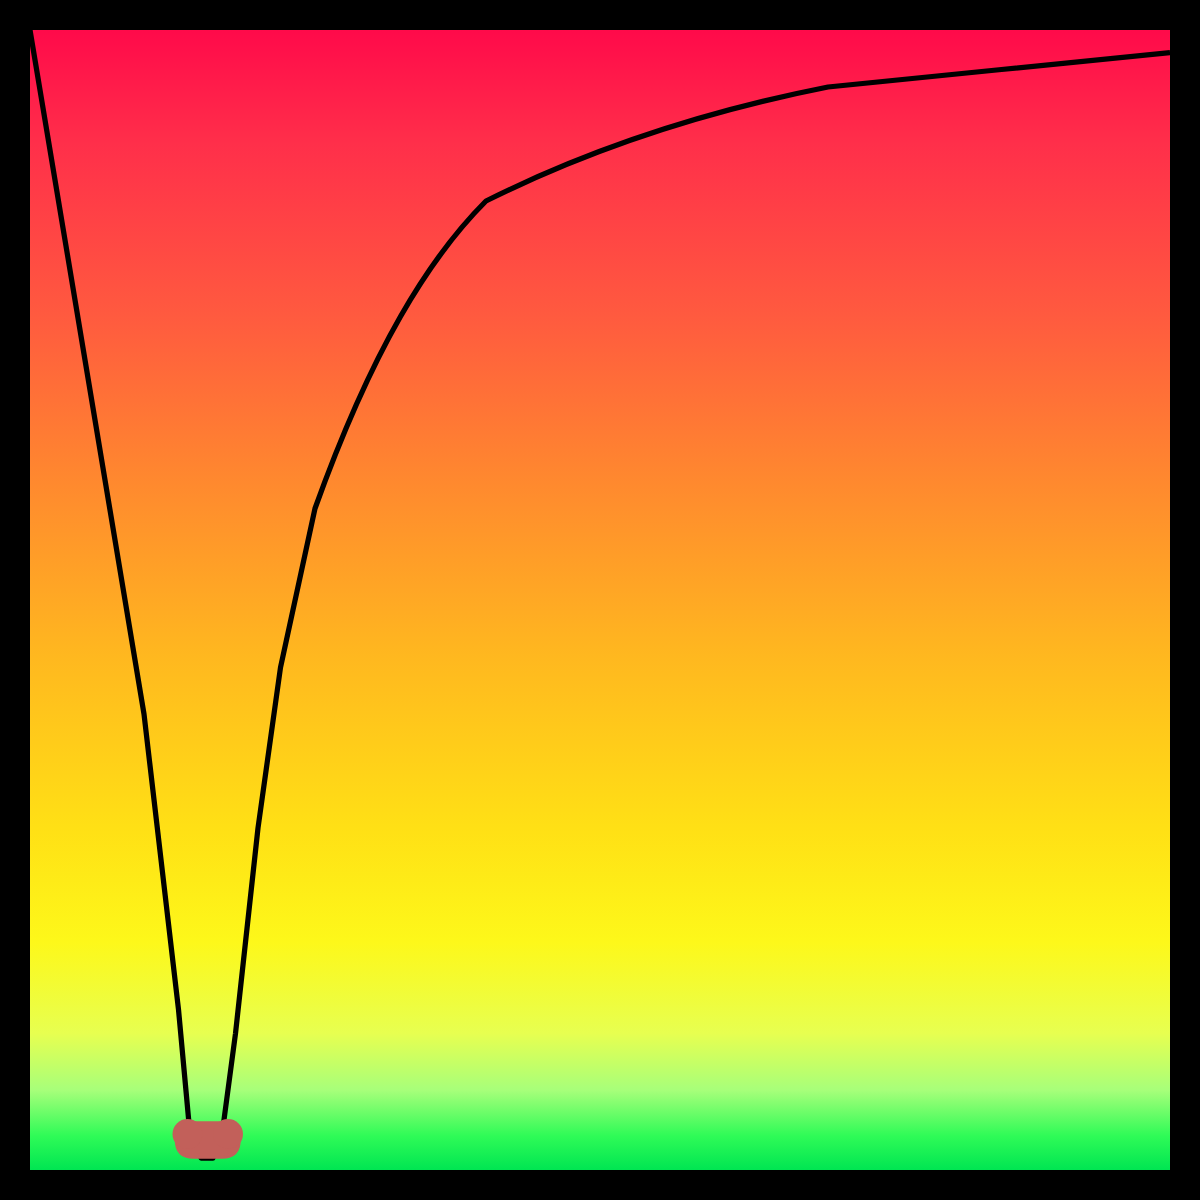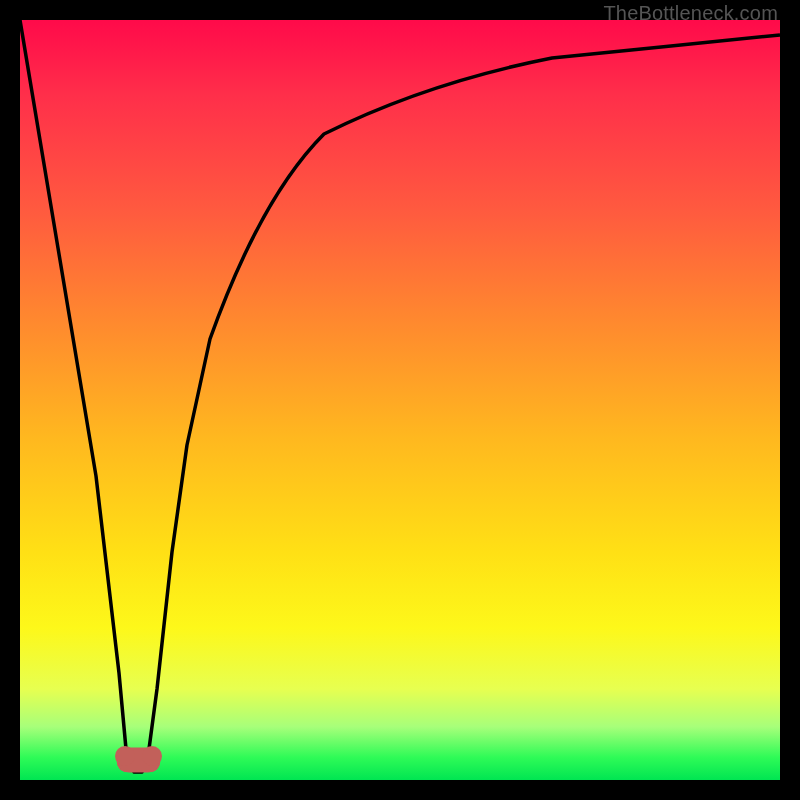--- a/index.html
+++ b/index.html
@@ -90,14 +90,13 @@
                  L 109 752
                  Q 97 752 97 740 Z" fill="#c2605a" stroke="#c2605a" stroke-width="1"></path>
 
         <circle cx="105" cy="736" r="10" fill="#c2605a"></circle>
         <circle cx="132" cy="736" r="10" fill="#c2605a"></circle>
       </g>
     </svg>
 
   </div>
 
-  <div class="watermark">TheBottleneck.com</div>
 </div>
 
 </body></html>

